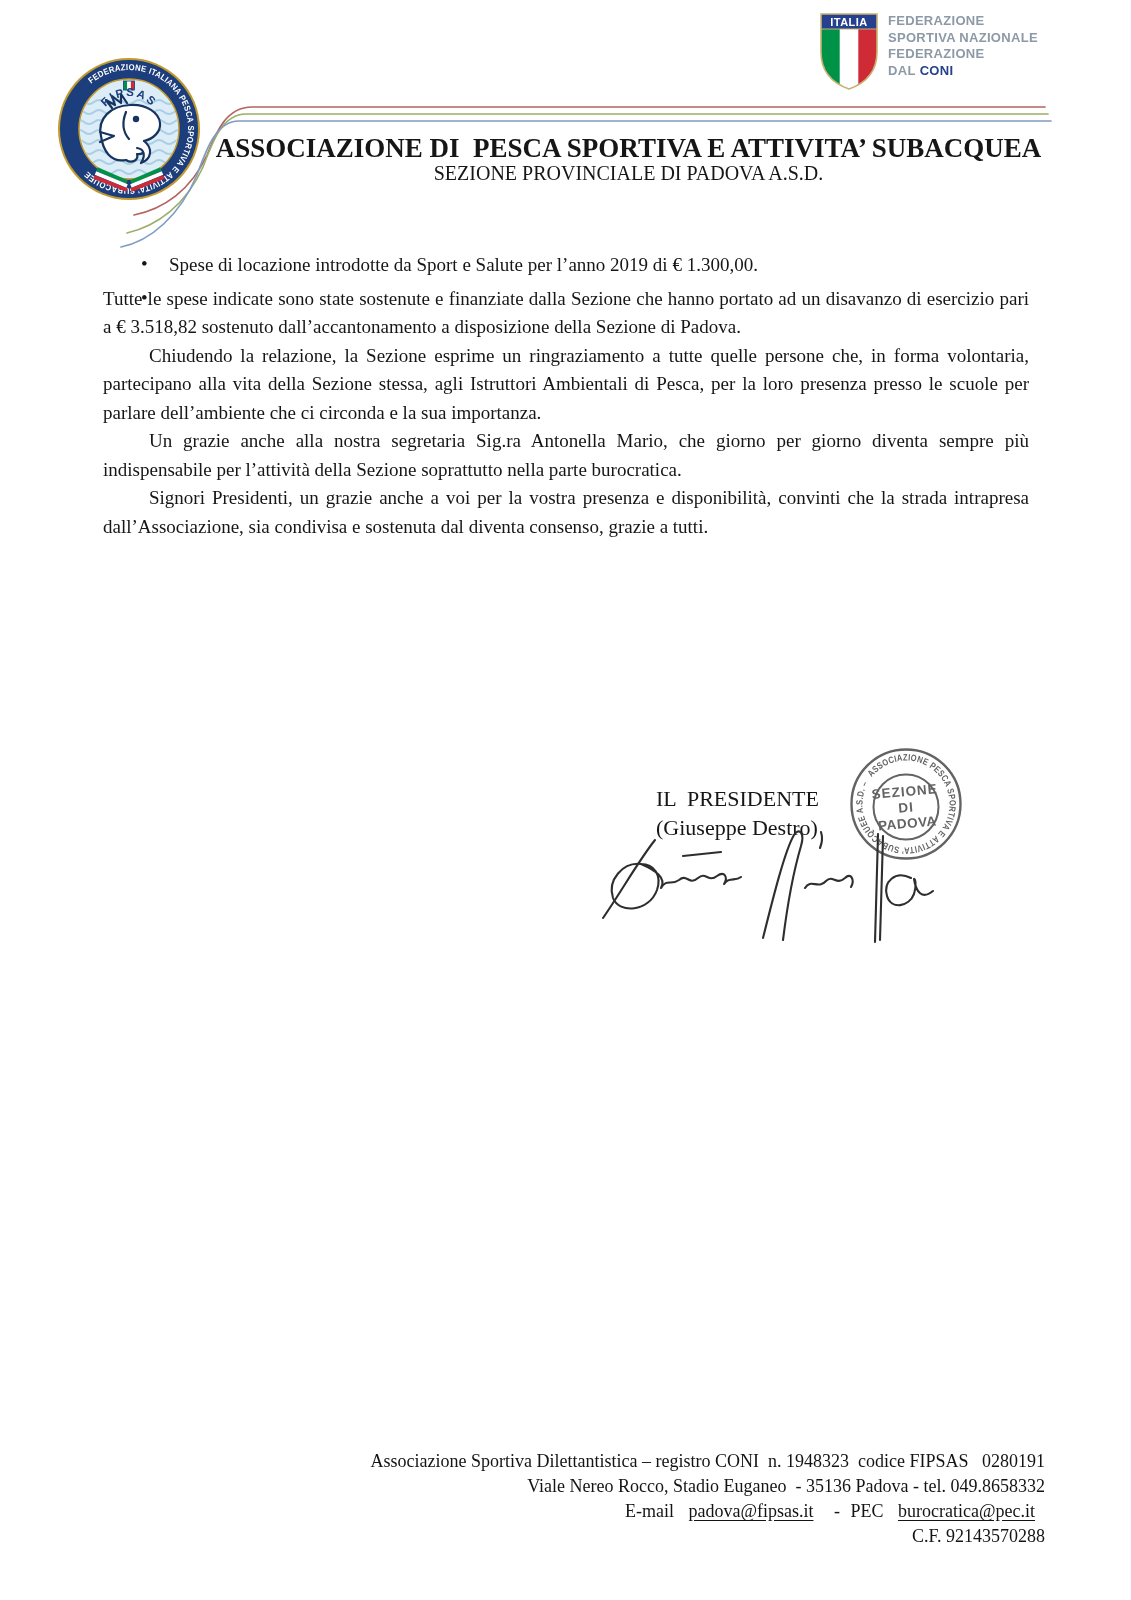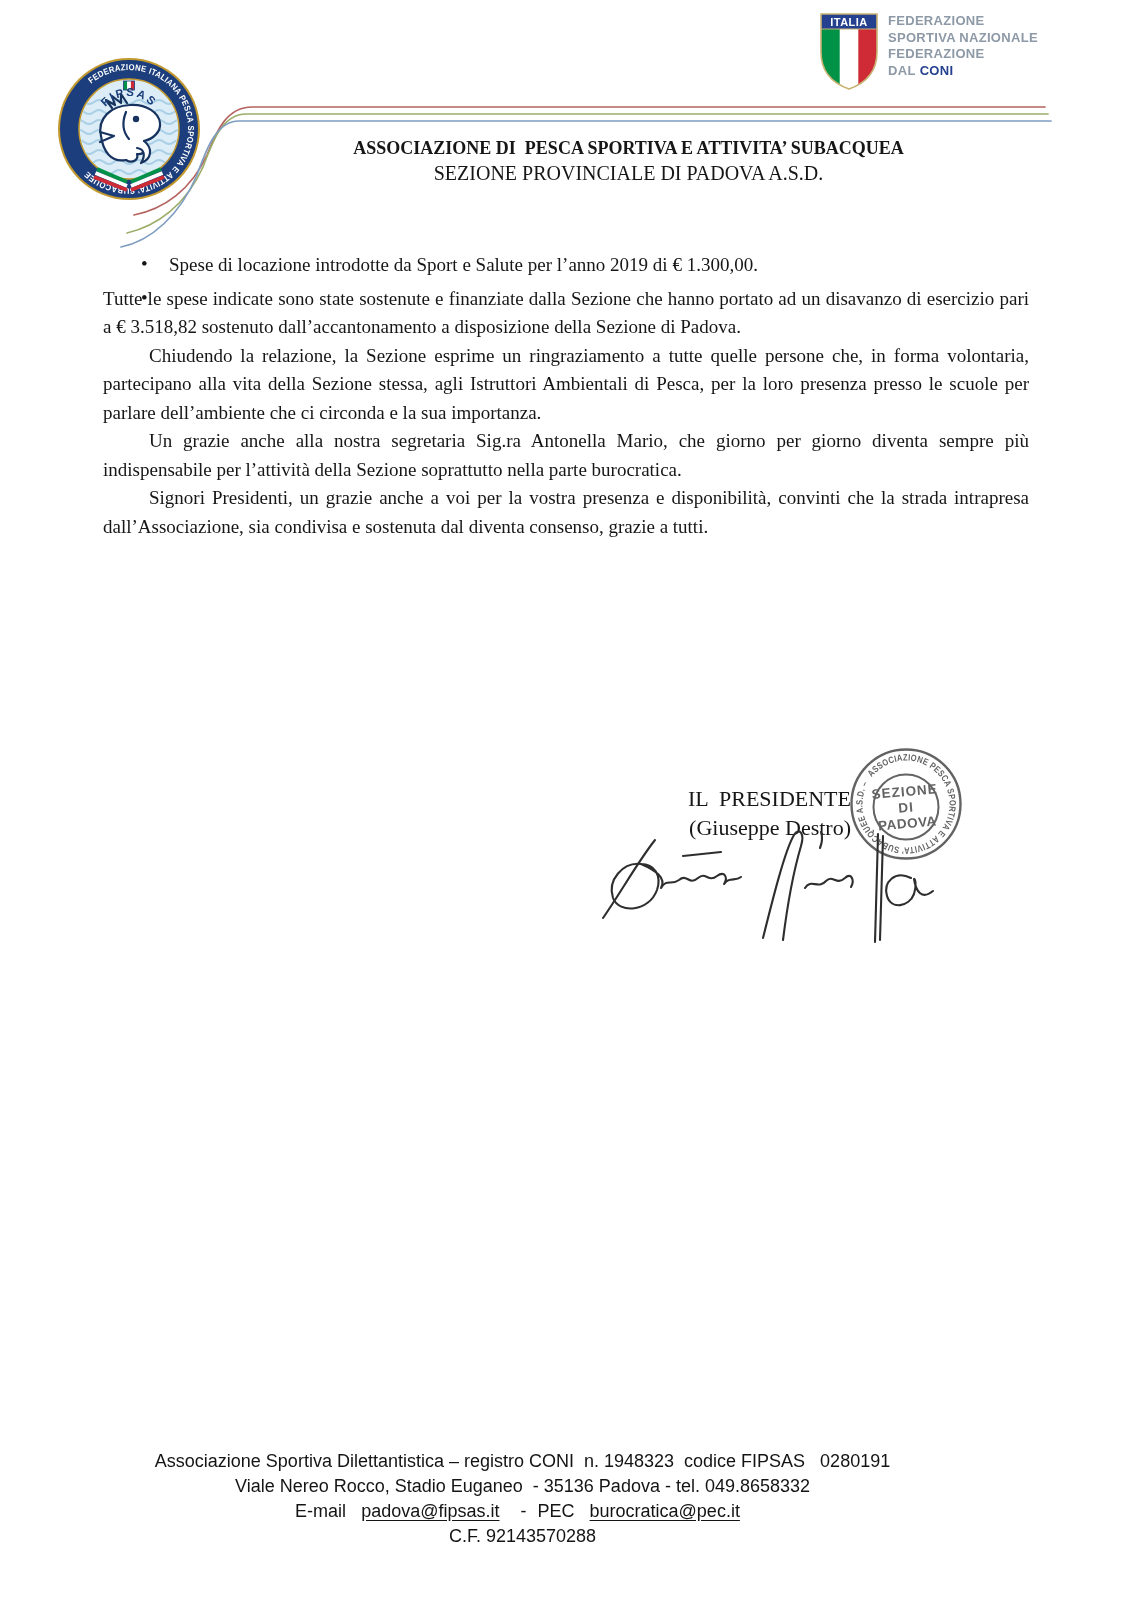--- a/index.html
+++ b/index.html
@@ -23,46 +23,46 @@
     font-size: 13px; font-weight: 600;
     color: #8d99a6; line-height: 16.5px; letter-spacing: 0.3px;
   }
   .coni-bold { color: #25408f; font-weight: bold; margin-left: 4px; }
 
   
   .header-block {
     left: 166px; top: 135px; width: 925px;
     text-align: center;
   }
-  .header-title   { font-size: 18px; font-weight: bold; line-height: 26px; }
+  .header-title   { font-size: 27px; font-weight: bold; line-height: 26px; }
   .header-subtitle{ font-size: 20px; line-height: 24px; }
 
   
   .body-text {
     left: 103px; top: 251px; width: 926px;
     font-size: 19px; line-height: 28.5px;
     text-align: justify;
   }
   .body-text ul { margin: 0; padding: 0; list-style: none; }
   .body-text li { position: relative; padding-left: 66px; margin-bottom: 5px; }
   .body-text li .dot { position: absolute; left: 38px; top: -1px; }
   .body-text p { margin: 0; }
   .body-text p.indent { text-indent: 46px; }
 
   
   .sig-block {
     left: 656px; top: 784px; width: 195px;
-    text-align: right; font-size: 22px; line-height: 29px;
+    text-align: left; font-size: 22px; line-height: 29px;
   }
 
   
   .footer {
     left: 0; top: 1449px; width: 1045px;
-    text-align: center;
-    font-family: Liberation Sans, sans-serif;
+    text-align: right;
+    font-family: Liberation Serif, serif;
     font-size: 18px; line-height: 25px; color: #141414;
   }
   .footer .email {
     text-decoration: underline;
     text-underline-offset: 3px;
     margin: 0 10px;
     color: #141414;
   }
   .footer .gap { margin: 0 6px; }
   svg text { user-select: none; }

